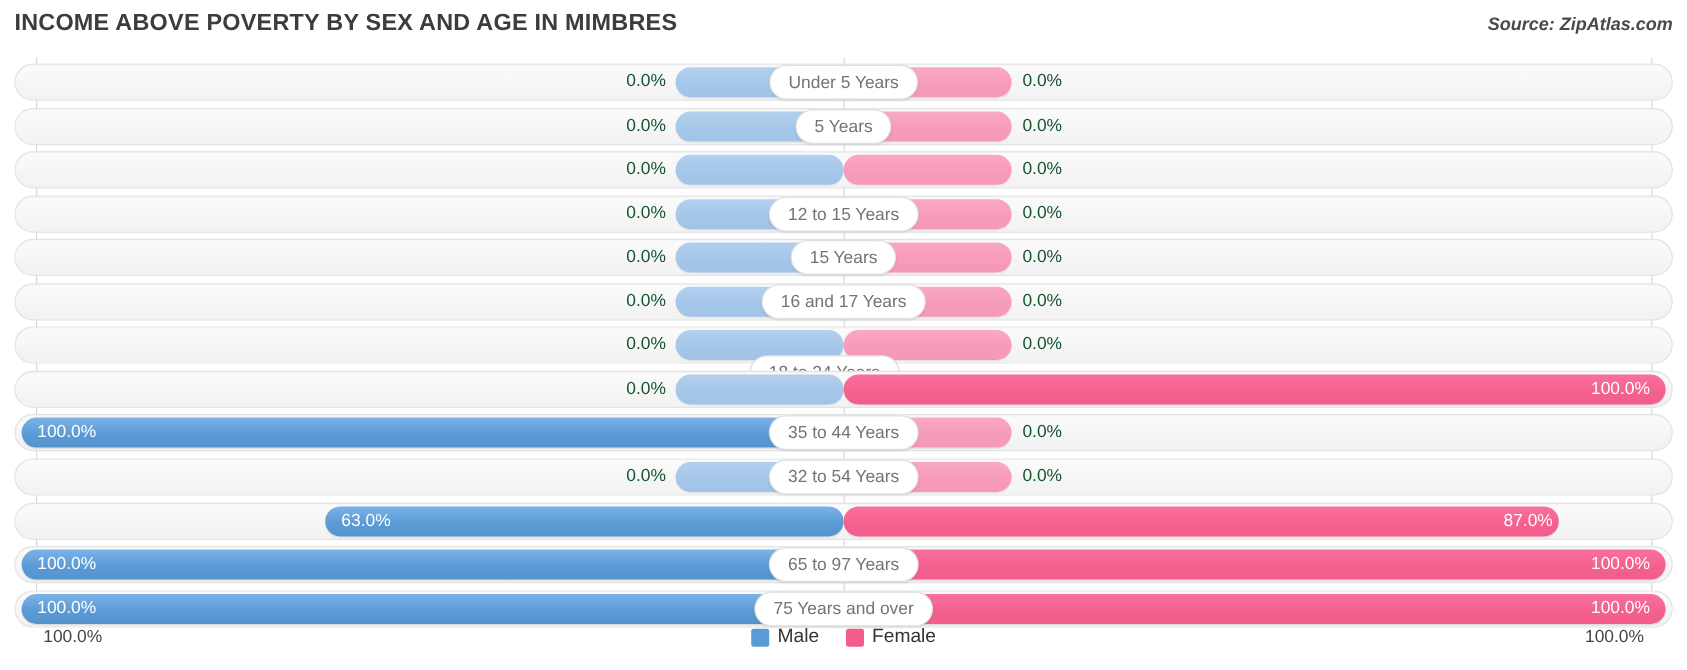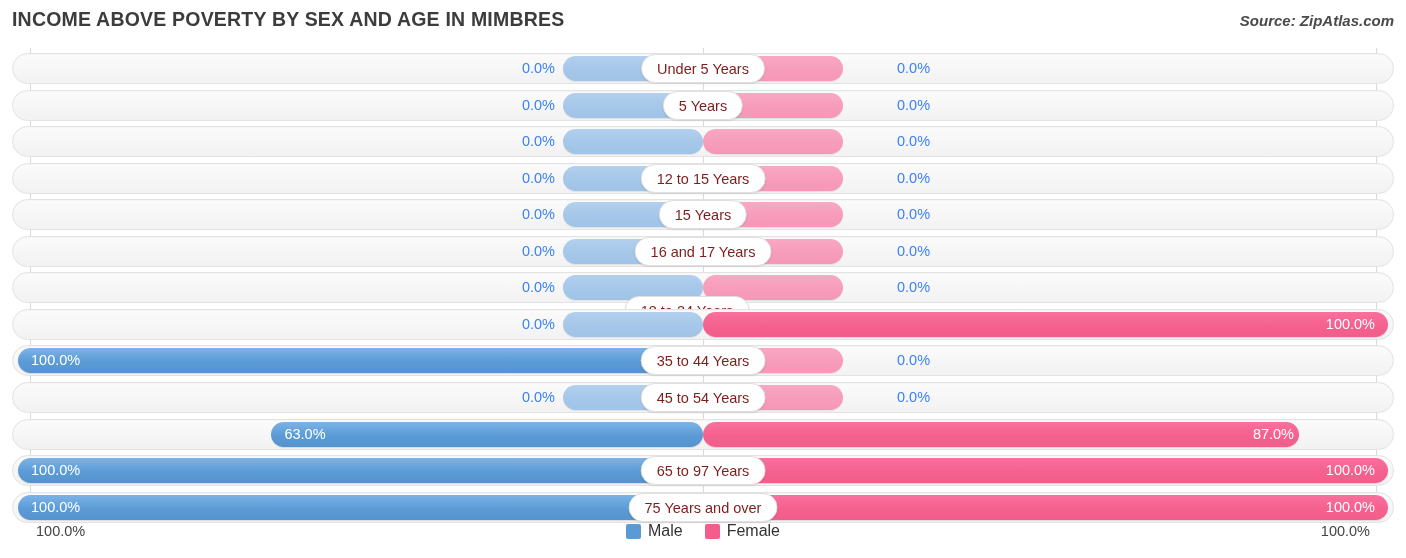--- a/index.html
+++ b/index.html
@@ -97,37 +97,37 @@
   }
 
   .val {
     position: absolute;
     top: 0; height: 31px;
     line-height: 31px;
     font-size: 14.5px;
     white-space: nowrap;
     z-index: 4;
   }
-  .val.outside { color: #3b82f6; margin-left: 45px; }
+  .val.outside { color: #14532d; }
   .val.inside  { color: #ffffff; }
   .val.left-side  { text-align: right; }
   .val.right-side { text-align: left; }
 
   .pill {
     position: absolute;
     top: 1px;
     height: 29px;
     line-height: 29px;
     padding: 0 15px;
     border-radius: 15px;
     background: #ffffff;
     border: 1px solid #e0e0e0;
     box-shadow: 0 1px 2px rgba(0,0,0,.10);
     font-size: 14.5px;
-    color: #7f1d1d;
+    color: #737373;
     white-space: nowrap;
     transform: translateX(-50%);
     left: 703px;
     z-index: 5;
   }
 
   
   .footer {
     position: absolute;
     left: 0; top: 518px;
@@ -244,21 +244,21 @@
         <div class="bar female stub" style="left: 691px; width: 140px;"></div>
         <div class="val right-side outside" style="left: 840px;">0.0%</div>
         <div class="pill" style="left: 691px;">35 to 44 Years</div>
       </div>
       <div class="row" style="top: 333.95px;">
         <div class="track"></div>
         <div class="bar male stub" style="left: 551px; width: 140px;"></div>
         <div class="val left-side outside" style="right: 839px;">0.0%</div>
         <div class="bar female stub" style="left: 691px; width: 140px;"></div>
         <div class="val right-side outside" style="left: 840px;">0.0%</div>
-        <div class="pill" style="left: 691px;">45 to 54 Years</div>
+        <div class="pill" style="left: 691px;">32 to 54 Years</div>
       </div>
       <div class="row" style="top: 370.5px;">
         <div class="track"></div>
         <div class="bar male" style="left: 259.45px; width: 431.55px;"></div>
         <div class="val left-side inside" style="left: 272.45px;">63.0%</div>
         <div class="bar female" style="left: 691px; width: 595.95px;"></div>
         <div class="val right-side inside" style="right: 100px;">87.0%</div>
       </div>
       <div class="row" style="top: 407.05px;">
         <div class="track"></div>

